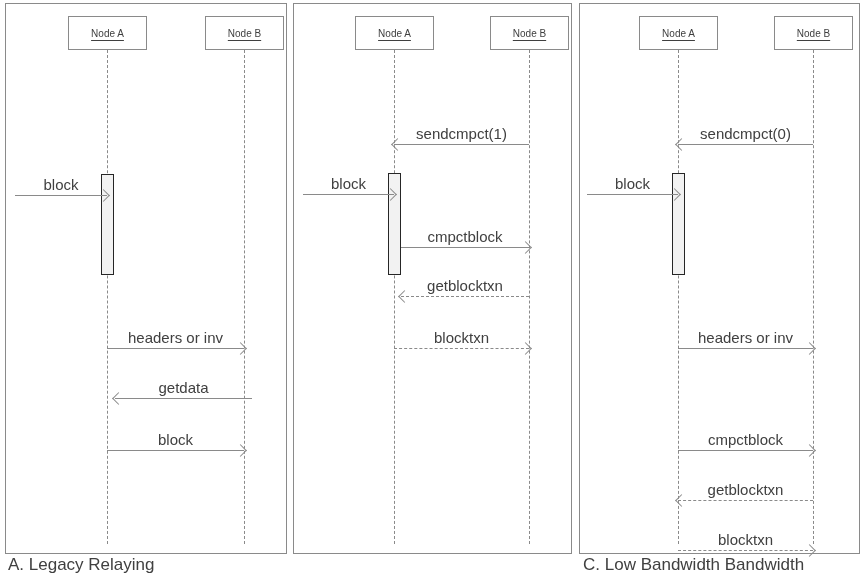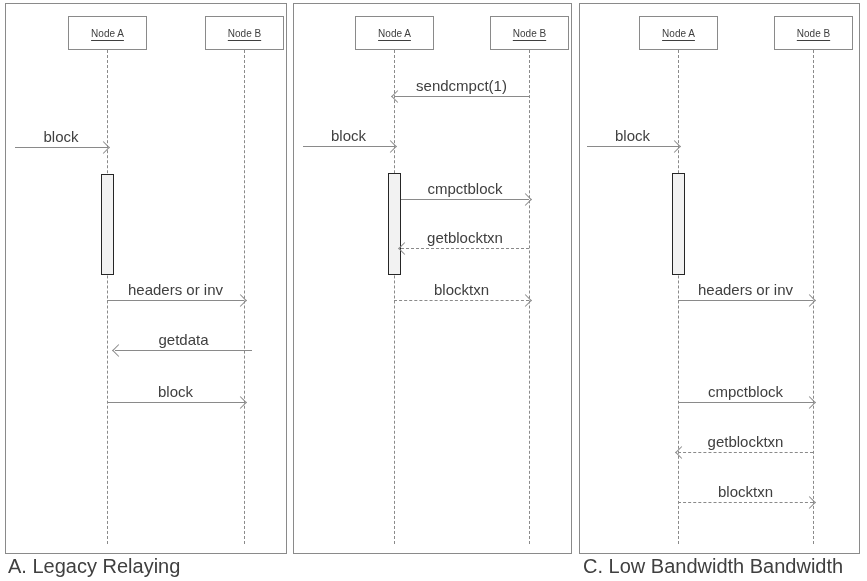--- a/index.html
+++ b/index.html
@@ -56,21 +56,21 @@
     border-left: 1px dashed var(--line-gray);
   }
 
   .activation {
     position: absolute;
     width: 13px;
     border: 1px solid var(--activation-border);
     background: var(--activation-fill);
   }
 
-  .msg { position: absolute; height: 22px; }
+  .msg { position: absolute; height: 22px; margin-top: 48px; }
   .msg-label {
     position: absolute;
     left: 0; right: 0; bottom: 3px;
     text-align: center;
     font-size: 15px;
     line-height: 17px;
     color: var(--text-gray);
     white-space: nowrap;
   }
   .msg-line {
@@ -96,21 +96,21 @@
   .msg.dir-left .head {
     left: -1px;
     border-bottom: 1px solid var(--line-gray);
     border-left: 1px solid var(--line-gray);
     transform: rotate(45deg);
   }
 
   .caption {
     position: absolute;
     top: 555px;
-    font-size: 20px;
+    font-size: 17px;
     color: var(--text-gray);
     white-space: nowrap;
   }
 </style>
 </head>
 <body>
 
 <div class="canvas">
 
   <div class="panel" style="left:5px; width:282px;">
@@ -198,20 +198,26 @@
     <div class="node-box" style="left:59px;">
       <span>Node A</span>
     </div>
     <div class="node-box" style="left:194px;">
       <span>Node B</span>
     </div>
     <div class="lifeline" style="left:98px;"></div>
     <div class="lifeline" style="left:233px;"></div>
     <div class="activation" style="left:92px; top:169px; height:102px;"></div>
 
+    <div class="msg dir-left solid" style="left:98px; top:71px; width:135px;">
+      <div class="msg-label">sendcmpct(0)</div>
+      <div class="msg-line">
+          <span class="head"></span>
+        </div>
+    </div>
     <div class="msg dir-right solid" style="left:7px; top:121px; width:91px;">
       <div class="msg-label">block</div>
       <div class="msg-line">
           <span class="head"></span>
         </div>
     </div>
     <div class="msg dir-right solid" style="left:98px; top:275px; width:135px;">
       <div class="msg-label">headers or inv</div>
       <div class="msg-line">
           <span class="head"></span>

